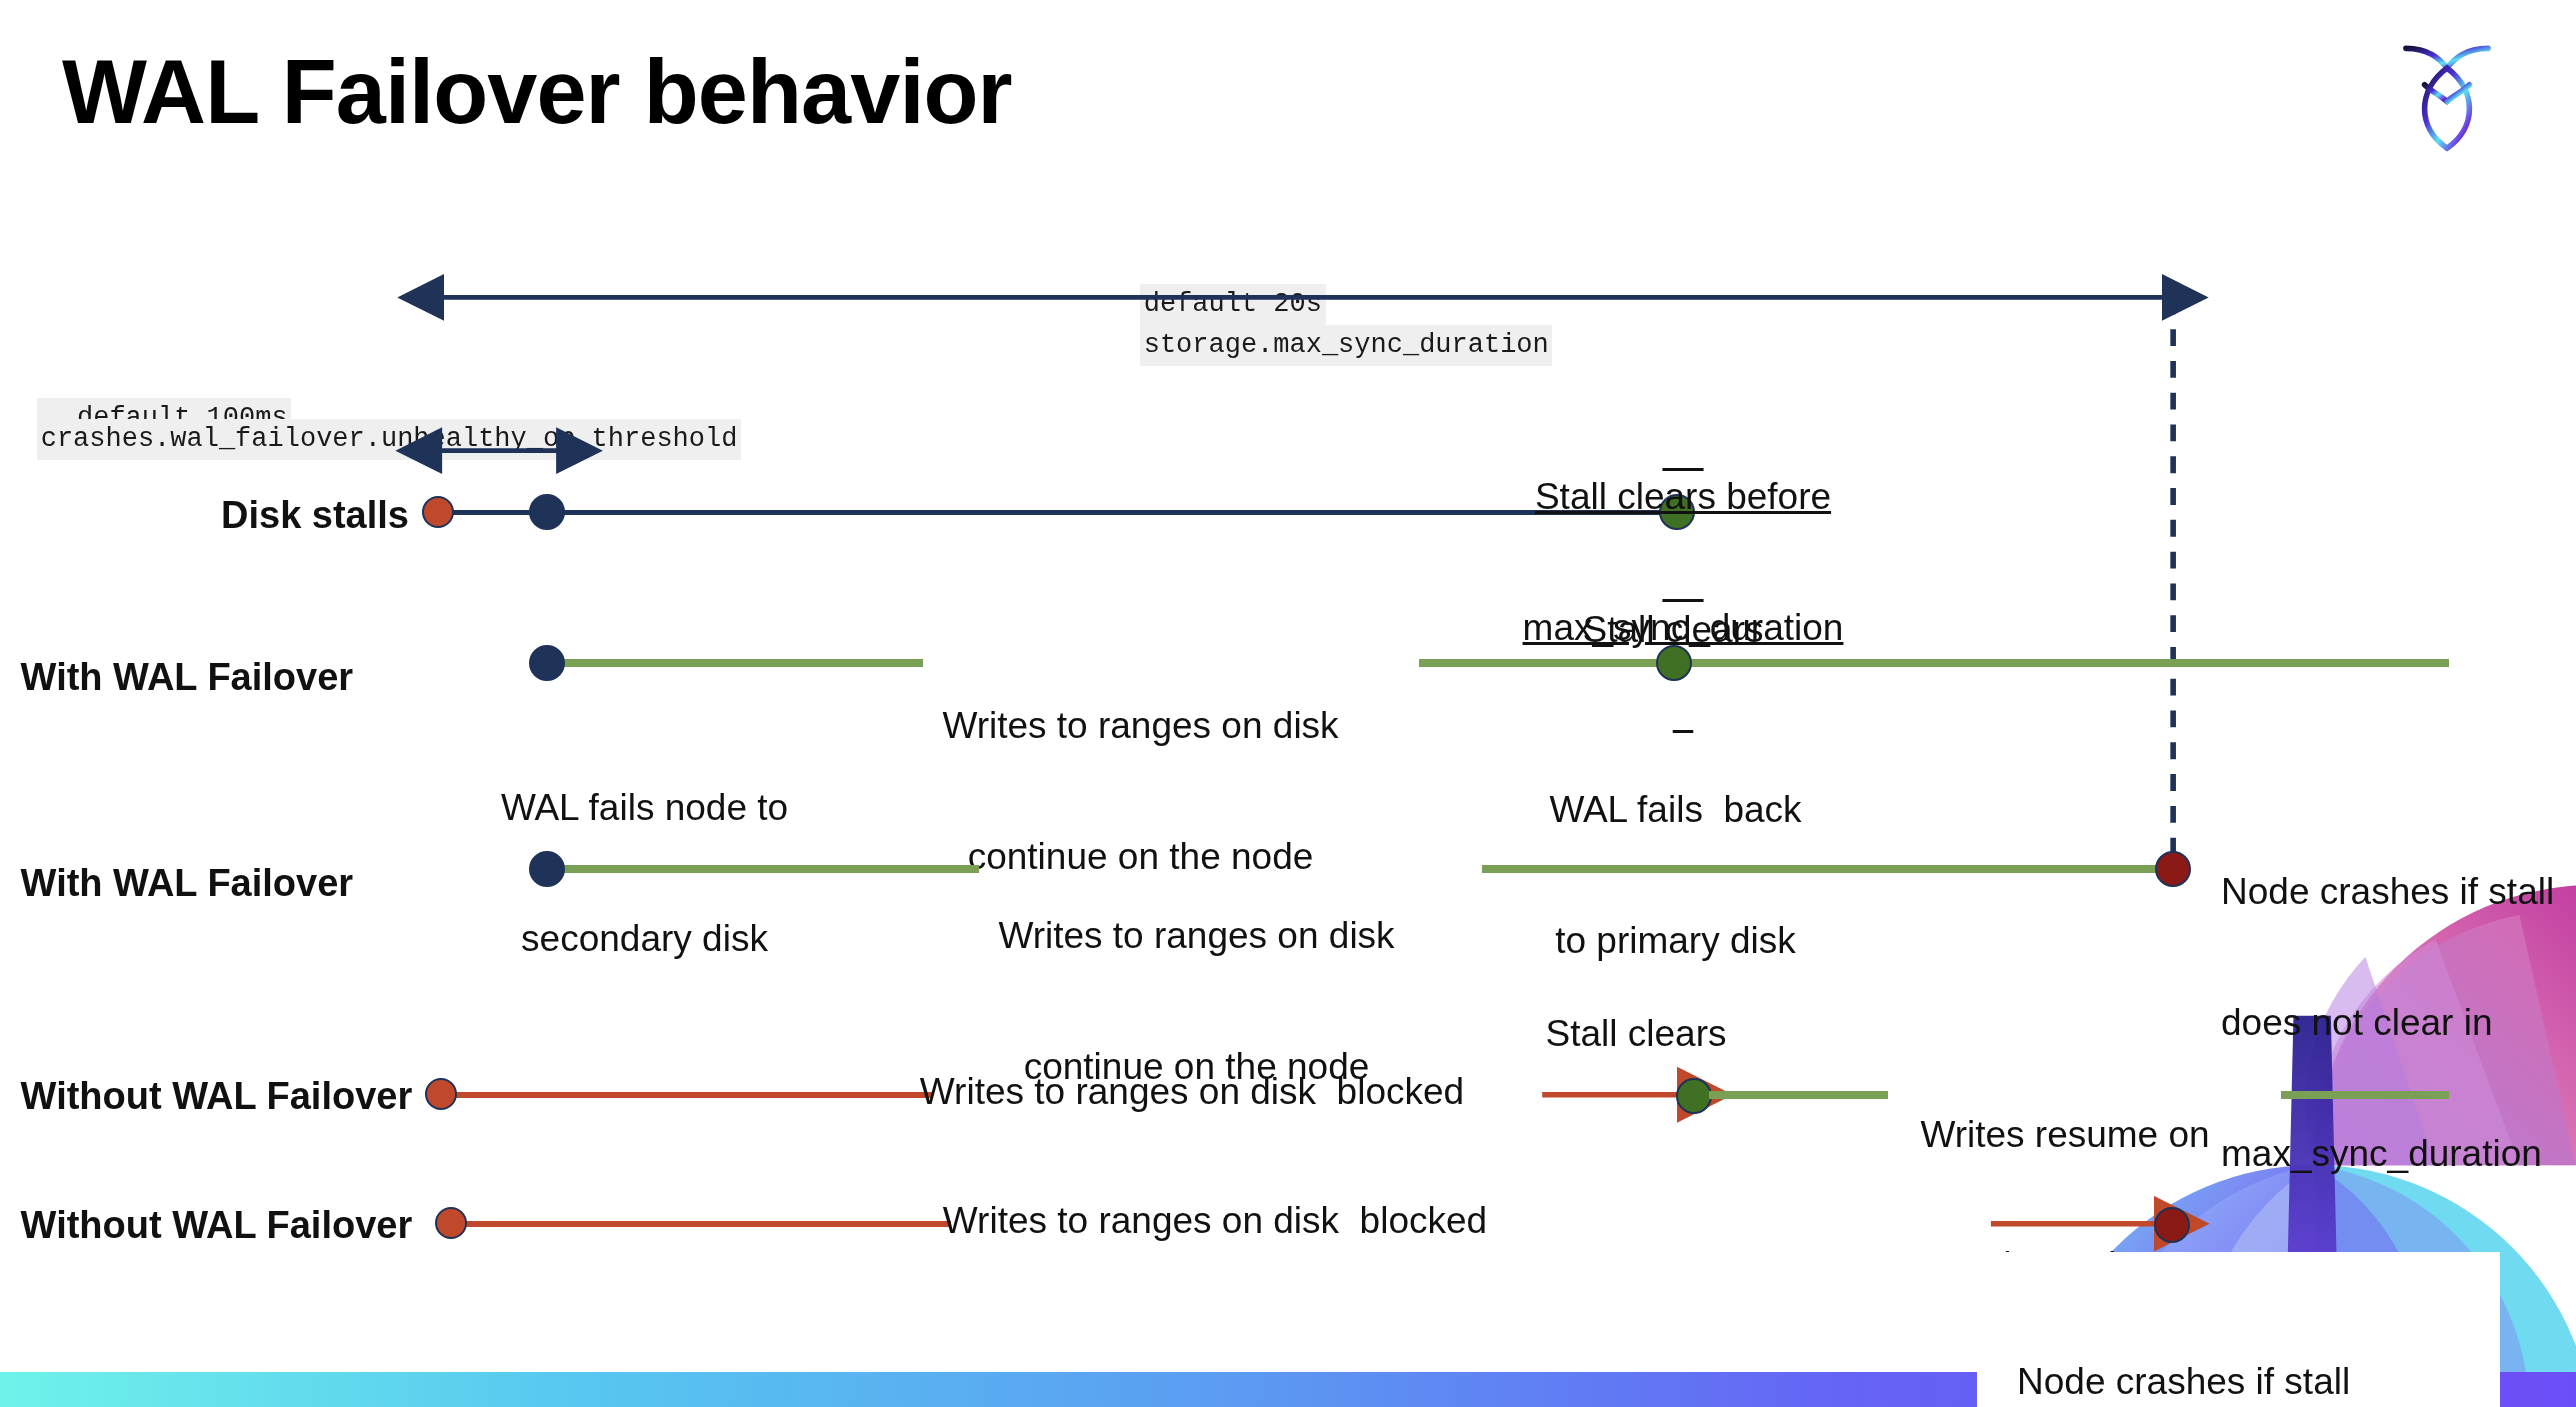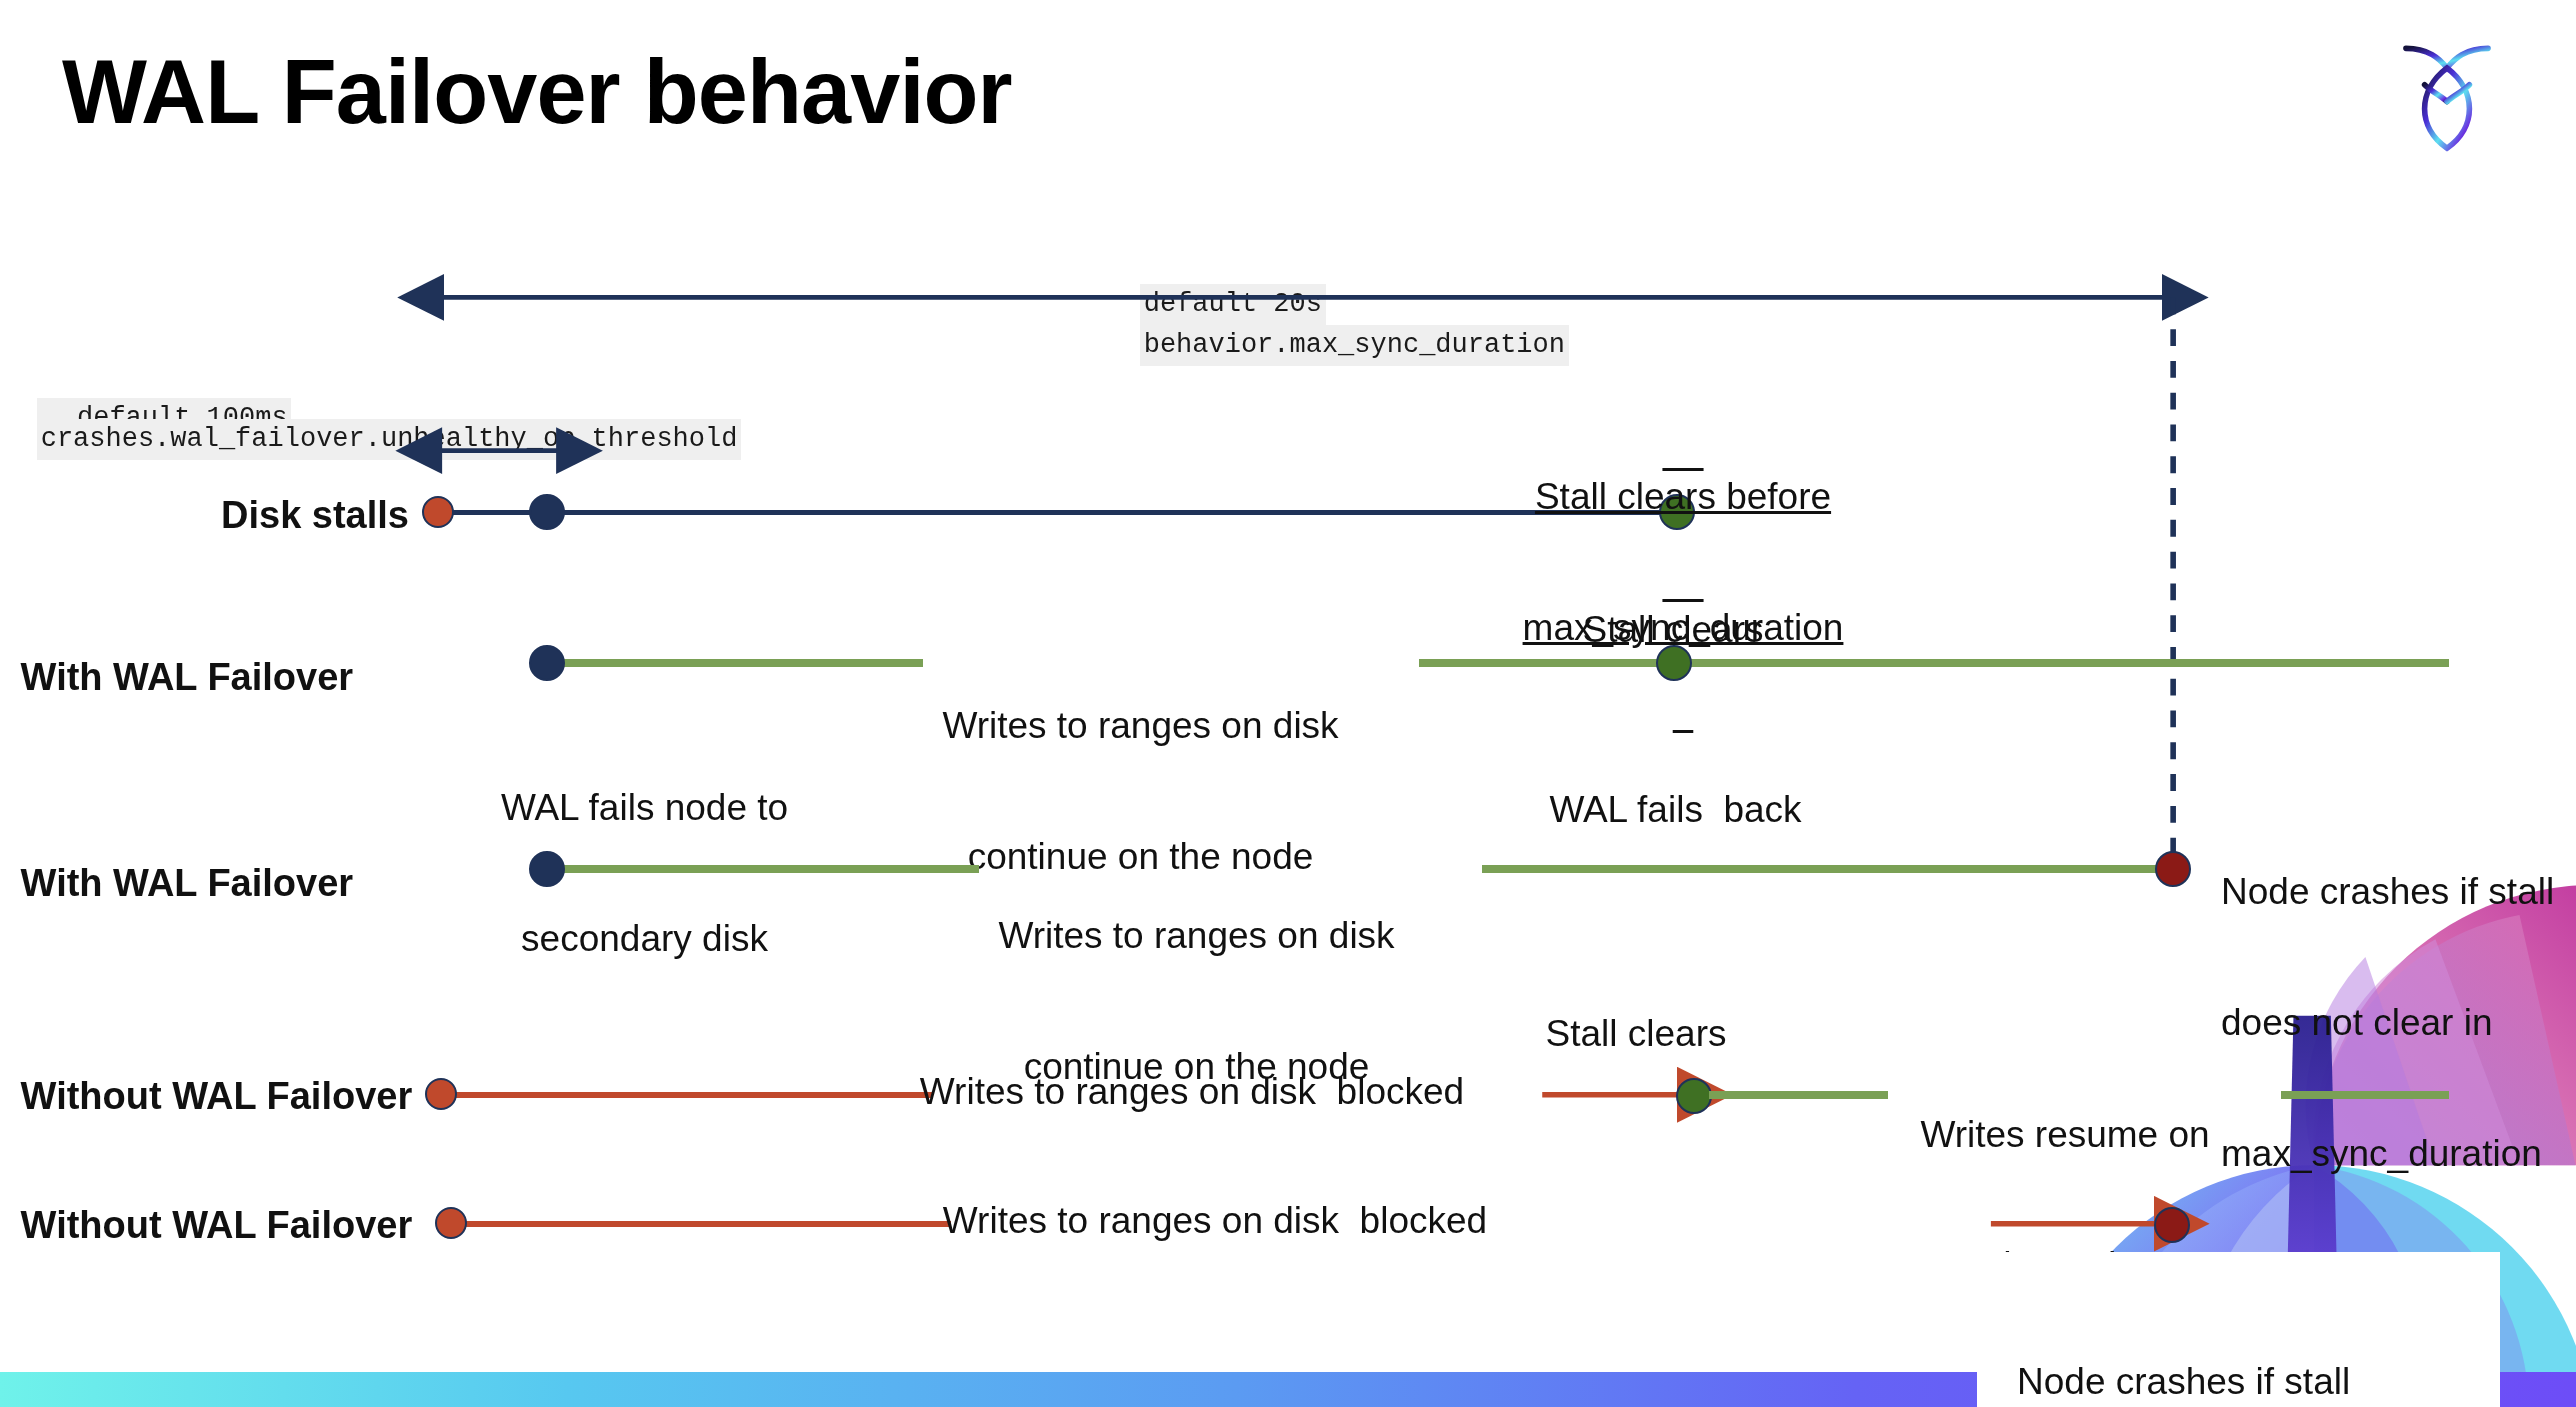--- a/index.html
+++ b/index.html
@@ -119,21 +119,21 @@
         <path d="M16 15 C40 15 52 26 60 36 C68 26 80 15 104 15"></path>
         <path d="M60 36 C92 60 92 100 60 122 C28 100 28 60 60 36 Z"></path>
         <path d="M60 122 L60 72"></path>
         <path d="M36 54 C44 62 54 66 60 72"></path>
         <path d="M84 54 C76 62 66 66 60 72"></path>
       </g>
     </svg>
   </div>
 
   <div class="chip" style="left:1140px;top:256px;">default 20s</div>
-  <div class="chip" style="left:1140px;top:297px;">behavior.max_sync_duration</div>
+  <div class="chip" style="left:1140px;top:297px;">storage.max_sync_duration</div>
 
   <div class="chip" style="left:37px;top:370px;padding-left:40px;">default 100ms</div>
   <div class="chip" style="left:37px;top:391px;">crashes.wal_failover.unhealthy_op_threshold</div>
 
   <svg class="ov" viewBox="0 0 2756 1506" width="2576" height="1408">
     <defs>
       <marker id="navyL" markerWidth="12" markerHeight="12" refX="9" refY="5" orient="auto" markerUnits="strokeWidth">
         <path d="M10,0 L10,10 L0,5 Z" fill="#1f3258"></path>
       </marker>
       <marker id="navyR" markerWidth="12" markerHeight="12" refX="1" refY="5" orient="auto" markerUnits="strokeWidth">
@@ -176,20 +176,21 @@
     <div>Writes to ranges on disk</div>
     <div>continue on the node</div>
   </div>
   <div class="lbl c" style="left:1514px;top:608px;width:318px;">Stall clears</div>
   <div class="lbl c" style="left:465px;top:699px;width:359px;">
     <div>WAL fails node to</div>
     <div>secondary disk</div>
   </div>
   <div class="lbl c" style="left:1496px;top:701px;width:359px;">
     <div>WAL fails  back</div>
+    <div>to primary disk</div>
   </div>
 
   <div class="rowlbl" style="left:20.6px;top:862px;">With WAL Failover</div>
   <div class="hline green" style="left:544px;top:865px;width:435px;"></div>
   <div class="hline green" style="left:1482px;top:865px;width:692px;"></div>
   <div class="dot dot-navy" style="left:529px;top:851px;width:36px;height:36px;"></div>
   <div class="dot dot-crash" style="left:2155px;top:851px;width:36px;height:36px;"></div>
 
   <div class="lbl c" style="left:991px;top:827px;width:411px;">
     <div>Writes to ranges on disk</div>

